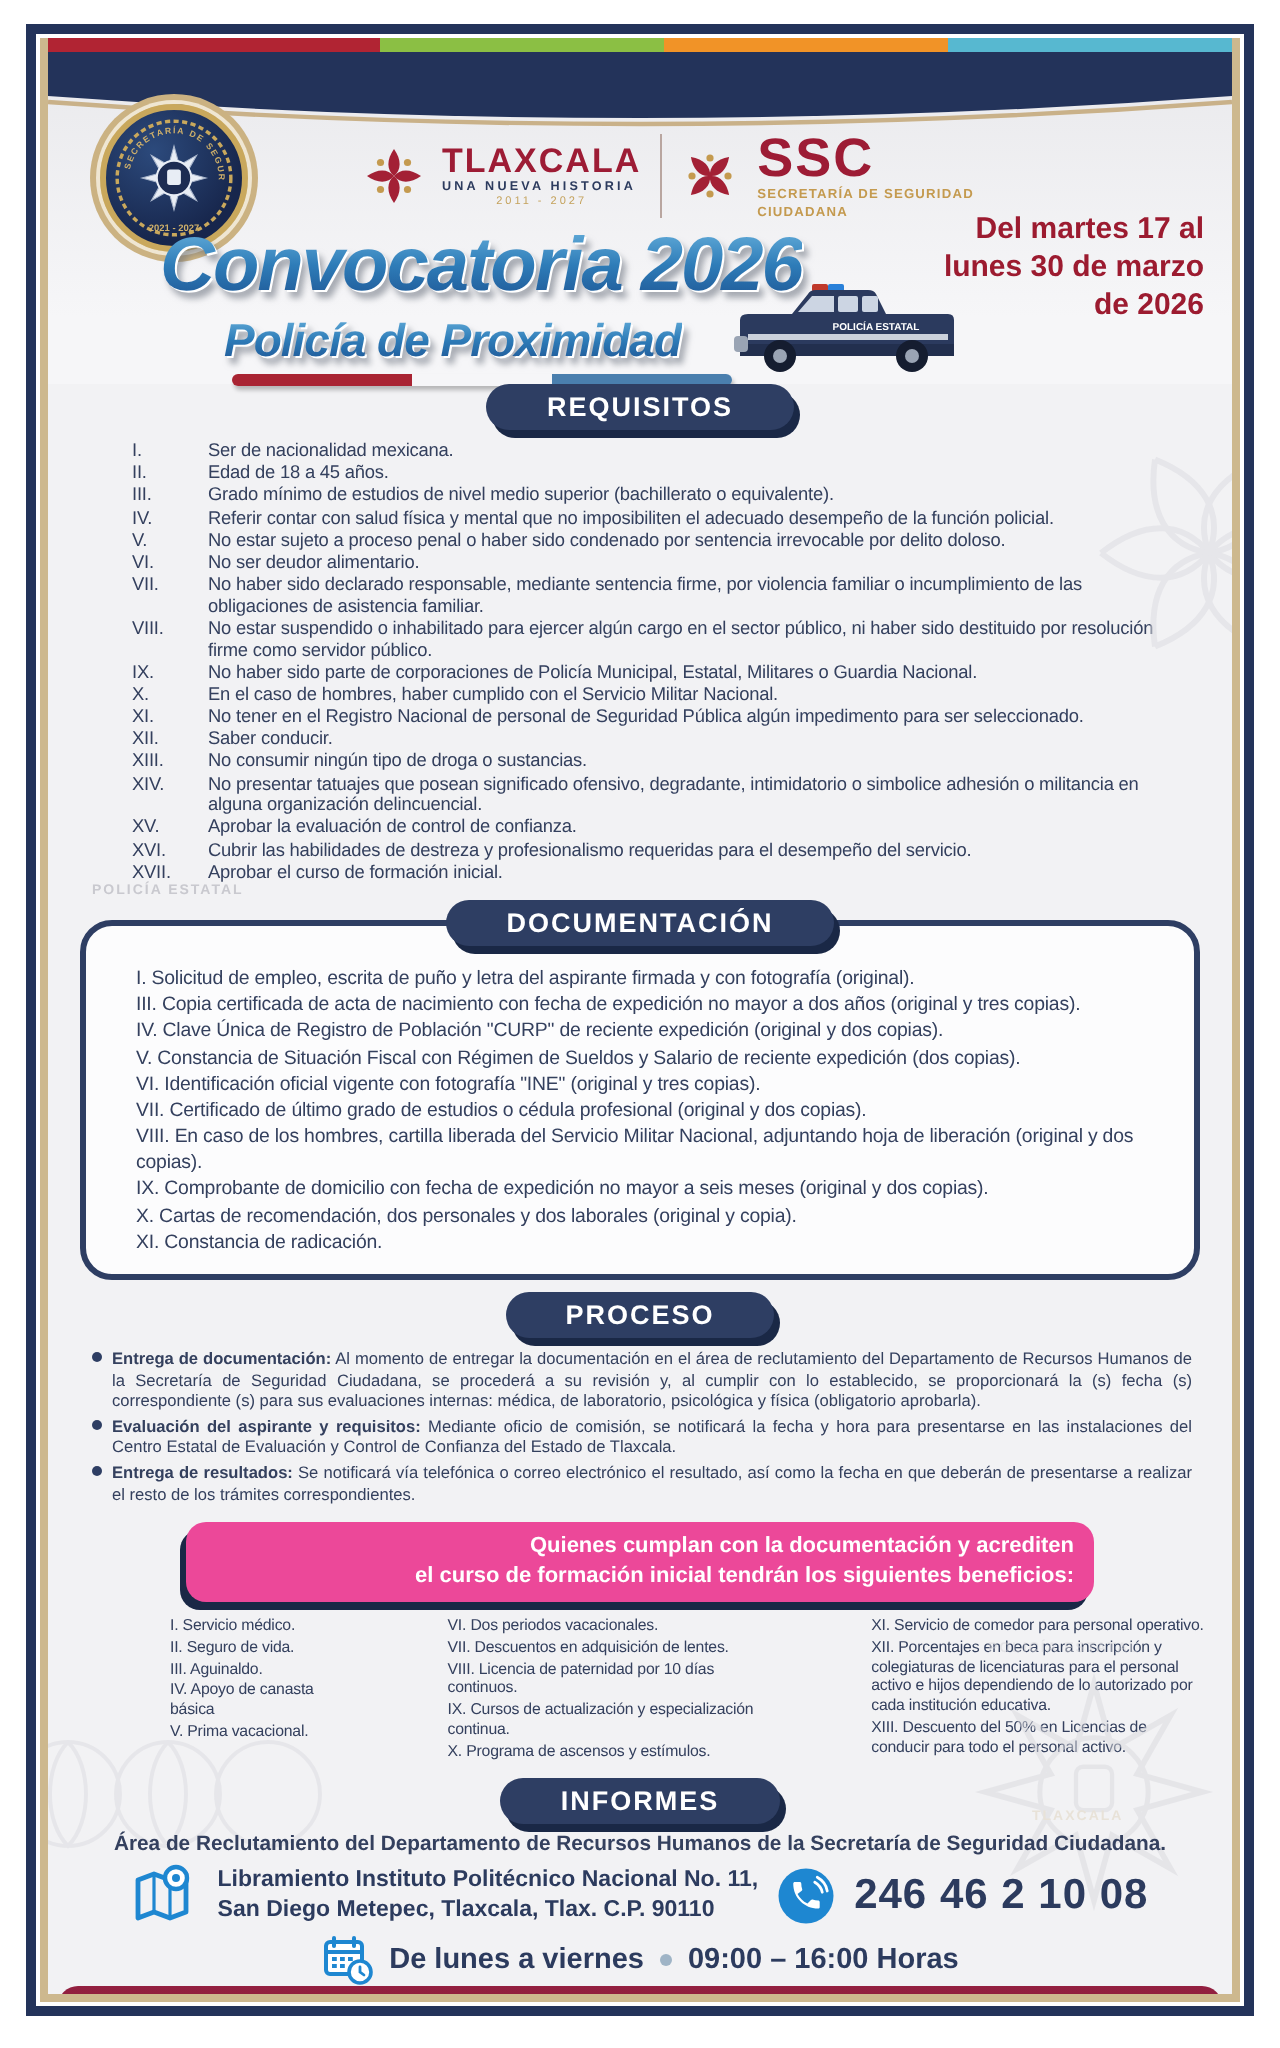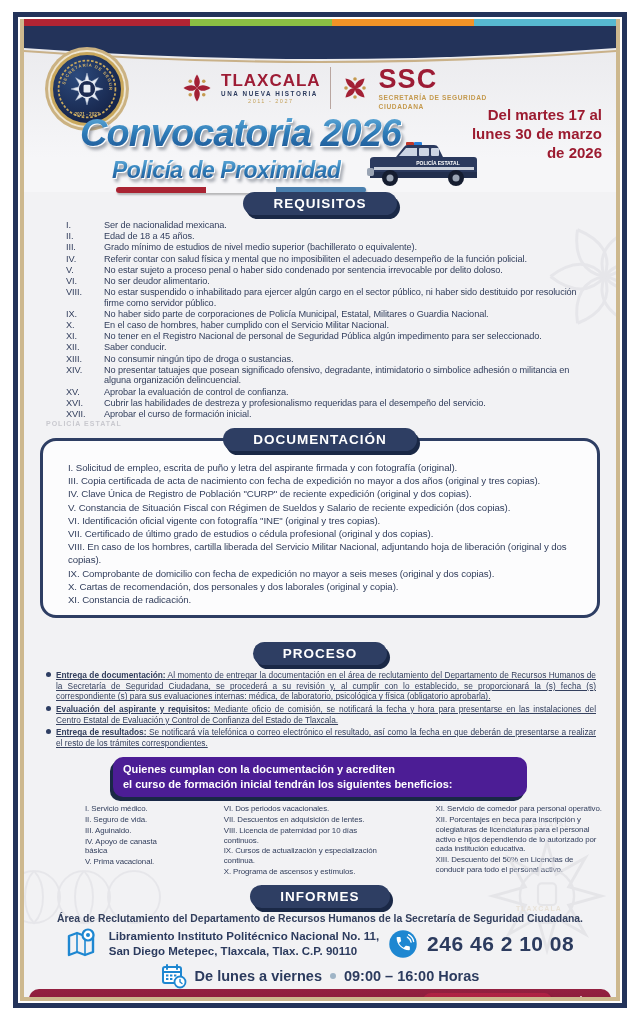--- a/index.html
+++ b/index.html
@@ -72,31 +72,31 @@
 
   
   .doc-section{position:relative;margin-top:4px;flex:0 0 auto;}
   .doc-box{margin:-13px 16px 0 16px;border:3px solid #2e3e63;border-radius:16px;
            background:#fcfcfd;padding:20px 13px 9px 13px;}
   .doc-item{font-size:9.7px;line-height:1.36;letter-spacing:-.1px;color:#34405e;padding-left:12px;}
   .wm-doc{position:absolute;left:22px;top:-8px;font-size:7px;font-weight:bold;letter-spacing:1px;
           color:#c9c9cf;}
 
   
-  .proc-section{margin-top:24px;flex:0 0 auto;}
+  .proc-section{margin-top:6px;flex:0 0 auto;}
   .proc-list{margin:5px 20px 0 22px;}
   .proc-item{display:grid;grid-template-columns:10px 1fr;font-size:8.3px;line-height:1.28;
-             text-align:justify;color:#34405e;margin-bottom:2px;text-decoration:underline;}
+             text-align:justify;color:#34405e;margin-bottom:2px;}
   .proc-bullet{width:5px;height:5px;border-radius:50%;background:#2e3e63;margin-top:2px;}
   .proc-lead{font-weight:bold;}
 
   
   .benefits{margin-top:7px;flex:0 0 auto;}
-  .ben-intro{width:414px;margin:0 auto;background:#4c1d95;color:#fff;border-radius:10px;
-             box-shadow:-3px 4px 0 #1a2846;padding:5px 10px;text-align:left;
+  .ben-intro{width:454px;margin:0 auto;background:#ec4899;color:#fff;border-radius:10px;
+             box-shadow:-3px 4px 0 #1a2846;padding:5px 10px;text-align:right;
              font-weight:bold;font-size:11px;line-height:1.35;}
   .ben-cols{display:flex;gap:6px;margin:7px 14px 0 20px;}
   .ben-col{font-size:7.9px;line-height:1.24;letter-spacing:-.1px;color:#34405e;margin-left:41px;}
   .ben-col-1{width:118px;} .ben-col-2{width:212px;} .ben-col-3{width:214px;}
   .ben-col div{margin-bottom:1px;}
 
   
   .informes{margin-top:7px;flex:0 0 auto;position:relative;z-index:1;}
   .inf-area{text-align:center;font-weight:bold;font-size:10.4px;color:#34405e;margin-top:5px;}
   .inf-row{display:flex;align-items:center;justify-content:center;gap:9px;margin-top:4px;}
@@ -299,20 +299,24 @@
           </div>
         <div class="req-row">
             <span class="req-num">V.</span>
             <span>No estar sujeto a proceso penal o haber sido condenado por sentencia irrevocable por delito doloso.</span>
           </div>
         <div class="req-row">
             <span class="req-num">VI.</span>
             <span>No ser deudor alimentario.</span>
           </div>
         <div class="req-row">
+            <span class="req-num">VII.</span>
+            <span>No haber sido declarado responsable, mediante sentencia firme, por violencia familiar o incumplimiento de las obligaciones de asistencia familiar.</span>
+          </div>
+        <div class="req-row">
             <span class="req-num">VIII.</span>
             <span>No estar suspendido o inhabilitado para ejercer algún cargo en el sector público, ni haber sido destituido por resolución firme como servidor público.</span>
           </div>
         <div class="req-row">
             <span class="req-num">IX.</span>
             <span>No haber sido parte de corporaciones de Policía Municipal, Estatal, Militares o Guardia Nacional.</span>
           </div>
         <div class="req-row">
             <span class="req-num">X.</span>
             <span>En el caso de hombres, haber cumplido con el Servicio Militar Nacional.</span>

